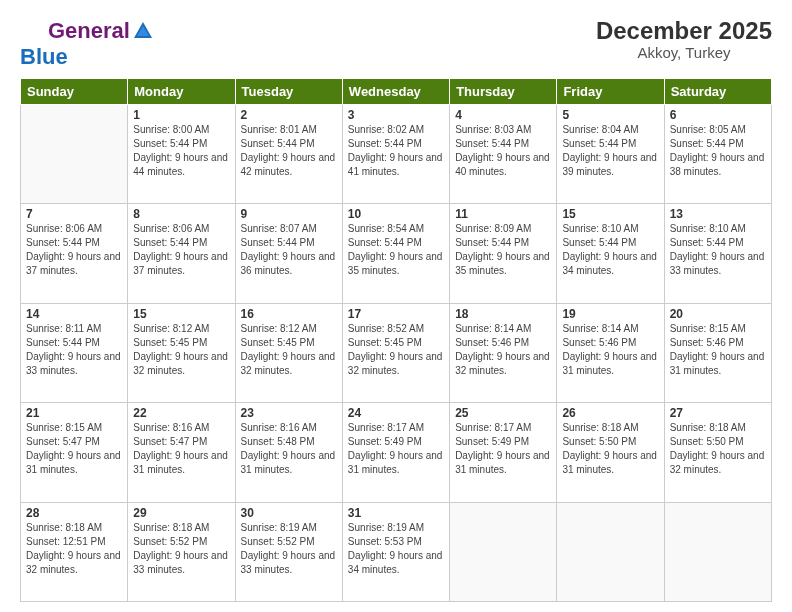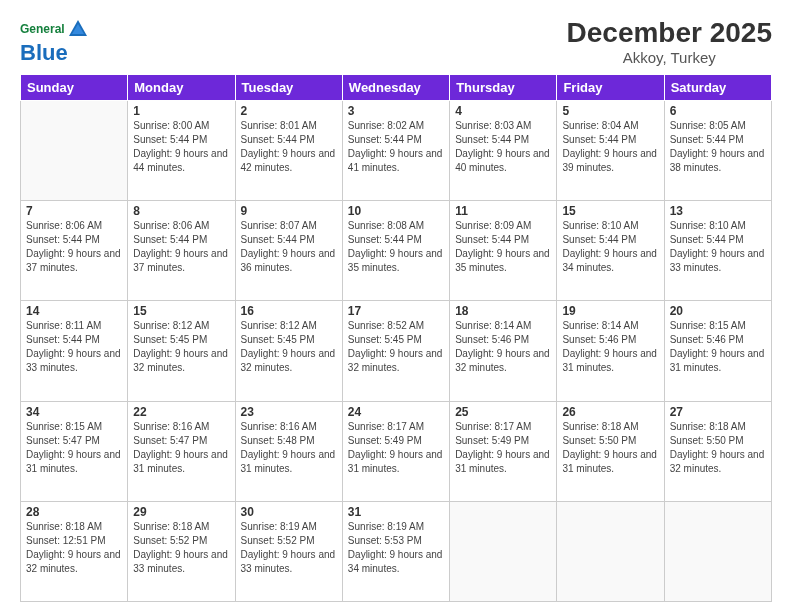--- a/index.html
+++ b/index.html
@@ -26,55 +26,56 @@
     .logo {
       display: flex;
       flex-direction: column;
       align-items: flex-start;
     }
     .logo-text {
       display: flex;
       align-items: center;
     }
     .logo-general {
-      font-size: 12px;
-      font-weight: bold;
-      color: #15803d;
+      font-size: 22px;
+      font-weight: bold;
+      color: #701a75;
+      margin-left: 28px;
     }
     .logo-blue {
       font-size: 22px;
       font-weight: bold;
       color: #1a6dbc;
     }
     .logo-icon {
       width: 22px;
       height: 22px;
       margin-left: 2px;
     }
     .header-right {
       text-align: right;
     }
     .month-title {
-      font-size: 28px;
+      font-size: 24px;
       font-weight: bold;
       color: #333;
       line-height: 1.1;
     }
     .location {
       font-size: 15px;
       color: #555;
       text-align: center;
     }
     .calendar {
       width: 100%;
       border-collapse: collapse;
       flex: 1;
     }
     .calendar th {
-      background-color: #6d28d9;
+      background-color: #4d7c0f;
       color: #fff;
       font-size: 13px;
       font-weight: bold;
       padding: 5px 6px;
       text-align: left;
       border: 1px solid #fff;
     }
     .calendar td {
       border: 1px solid #ccc;
       vertical-align: top;
@@ -170,21 +171,21 @@
           <td>
             <span class="day-num">8</span>
             <div class="day-info"><span>Sunrise: 8:06 AM</span><br><span>Sunset: 5:44 PM</span><br><span>Daylight: 9 hours and 37 minutes.</span></div>
           </td>
           <td>
             <span class="day-num">9</span>
             <div class="day-info"><span>Sunrise: 8:07 AM</span><br><span>Sunset: 5:44 PM</span><br><span>Daylight: 9 hours and 36 minutes.</span></div>
           </td>
           <td>
             <span class="day-num">10</span>
-            <div class="day-info"><span>Sunrise: 8:08 AM</span><br><span>Sunset: 5:44 PM</span><br><span>Daylight: 9 hours and 35 minutes.</span></div>
+            <div class="day-info"><span>Sunrise: 8:54 AM</span><br><span>Sunset: 5:44 PM</span><br><span>Daylight: 9 hours and 35 minutes.</span></div>
           </td>
           <td>
             <span class="day-num">11</span>
             <div class="day-info"><span>Sunrise: 8:09 AM</span><br><span>Sunset: 5:44 PM</span><br><span>Daylight: 9 hours and 35 minutes.</span></div>
           </td>
           <td>
             <span class="day-num">15</span>
             <div class="day-info"><span>Sunrise: 8:10 AM</span><br><span>Sunset: 5:44 PM</span><br><span>Daylight: 9 hours and 34 minutes.</span></div>
           </td>
           <td>
@@ -217,21 +218,21 @@
             <span class="day-num">19</span>
             <div class="day-info"><span>Sunrise: 8:14 AM</span><br><span>Sunset: 5:46 PM</span><br><span>Daylight: 9 hours and 31 minutes.</span></div>
           </td>
           <td>
             <span class="day-num">20</span>
             <div class="day-info"><span>Sunrise: 8:15 AM</span><br><span>Sunset: 5:46 PM</span><br><span>Daylight: 9 hours and 31 minutes.</span></div>
           </td>
         </tr>
         <tr>
           <td>
-            <span class="day-num">34</span>
+            <span class="day-num">21</span>
             <div class="day-info"><span>Sunrise: 8:15 AM</span><br><span>Sunset: 5:47 PM</span><br><span>Daylight: 9 hours and 31 minutes.</span></div>
           </td>
           <td>
             <span class="day-num">22</span>
             <div class="day-info"><span>Sunrise: 8:16 AM</span><br><span>Sunset: 5:47 PM</span><br><span>Daylight: 9 hours and 31 minutes.</span></div>
           </td>
           <td>
             <span class="day-num">23</span>
             <div class="day-info"><span>Sunrise: 8:16 AM</span><br><span>Sunset: 5:48 PM</span><br><span>Daylight: 9 hours and 31 minutes.</span></div>
           </td>

